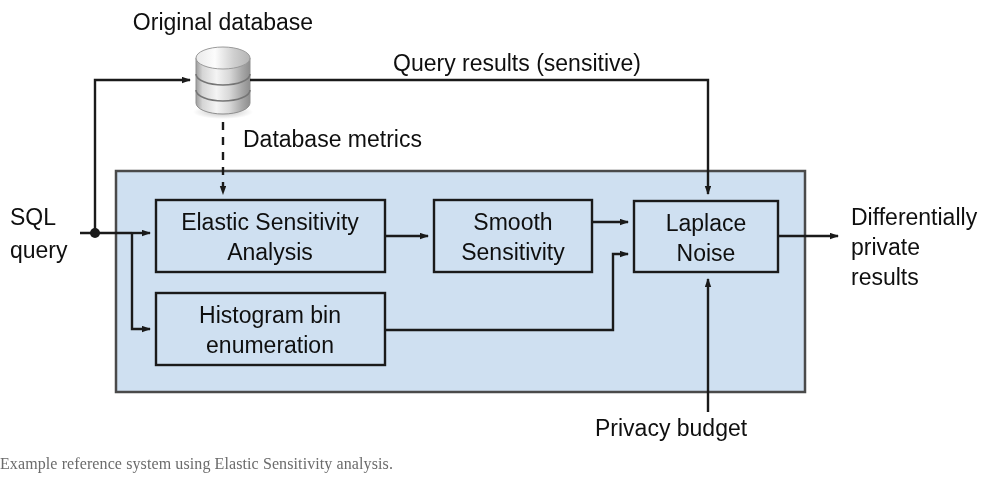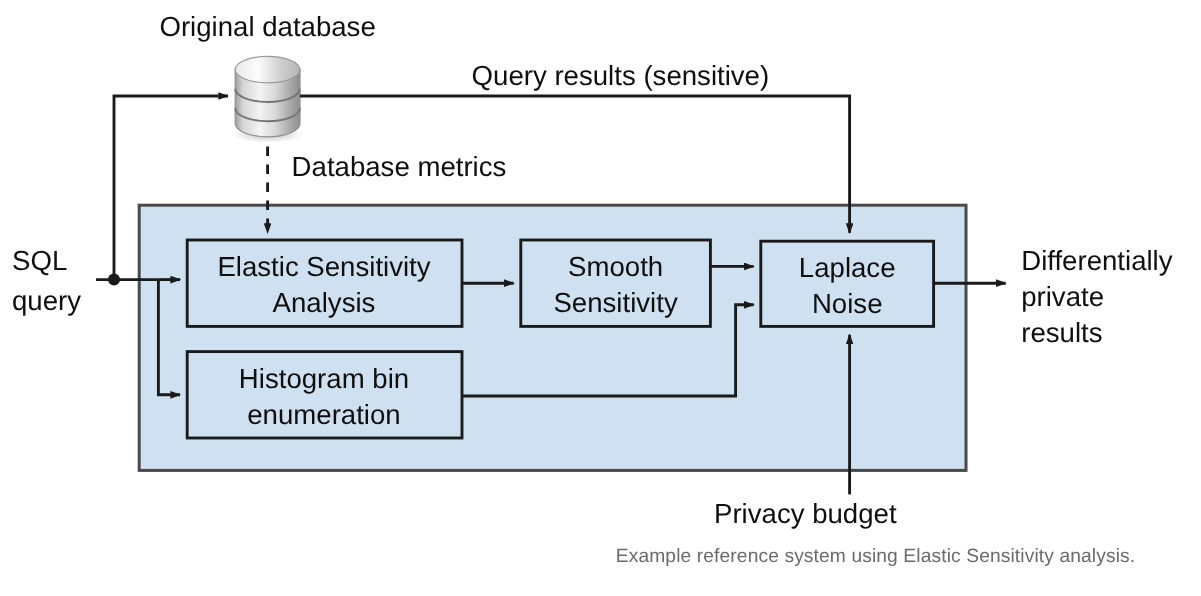--- a/index.html
+++ b/index.html
@@ -35,22 +35,22 @@
     font-size: 23px;
   }
   .edge-label {
     font-size: 23px;
   }
   .caption-text {
     position: absolute;
     left: 0;
     top: 455px;
     width: 946px;
-    text-align: right;
-    font-family: Liberation Sans, sans-serif;
+    text-align: left;
+    font-family: Liberation Serif, serif;
     font-size: 16px;
     color: #6b6b6b;
     letter-spacing: 0.1px;
   }
 </style>
 </head>
 <body>
 
 <div id="figure">
 

